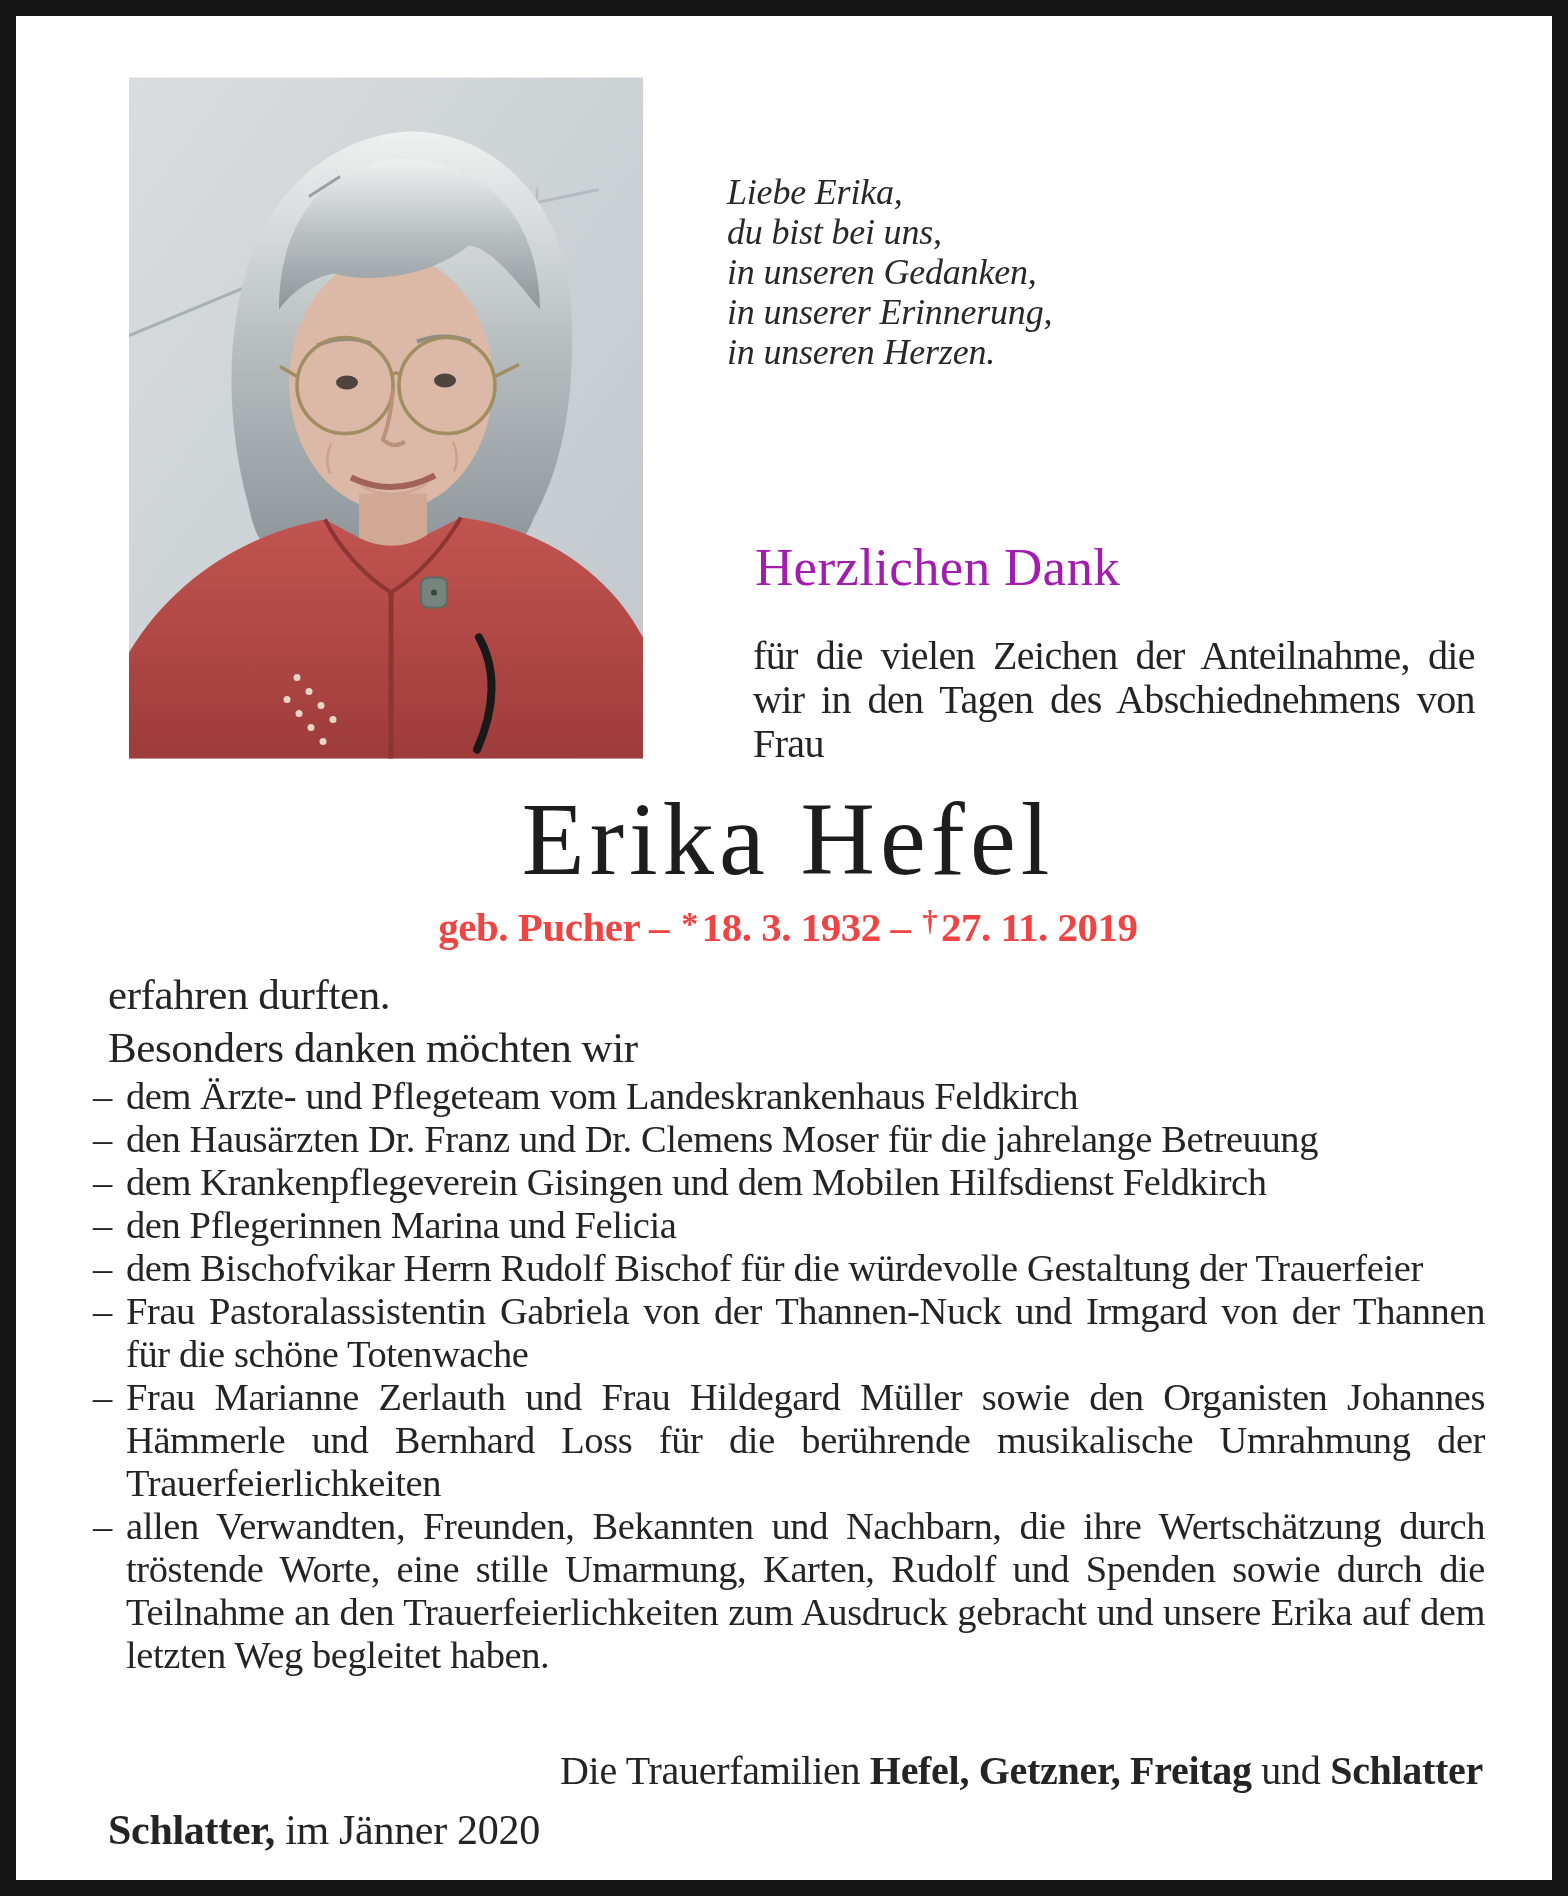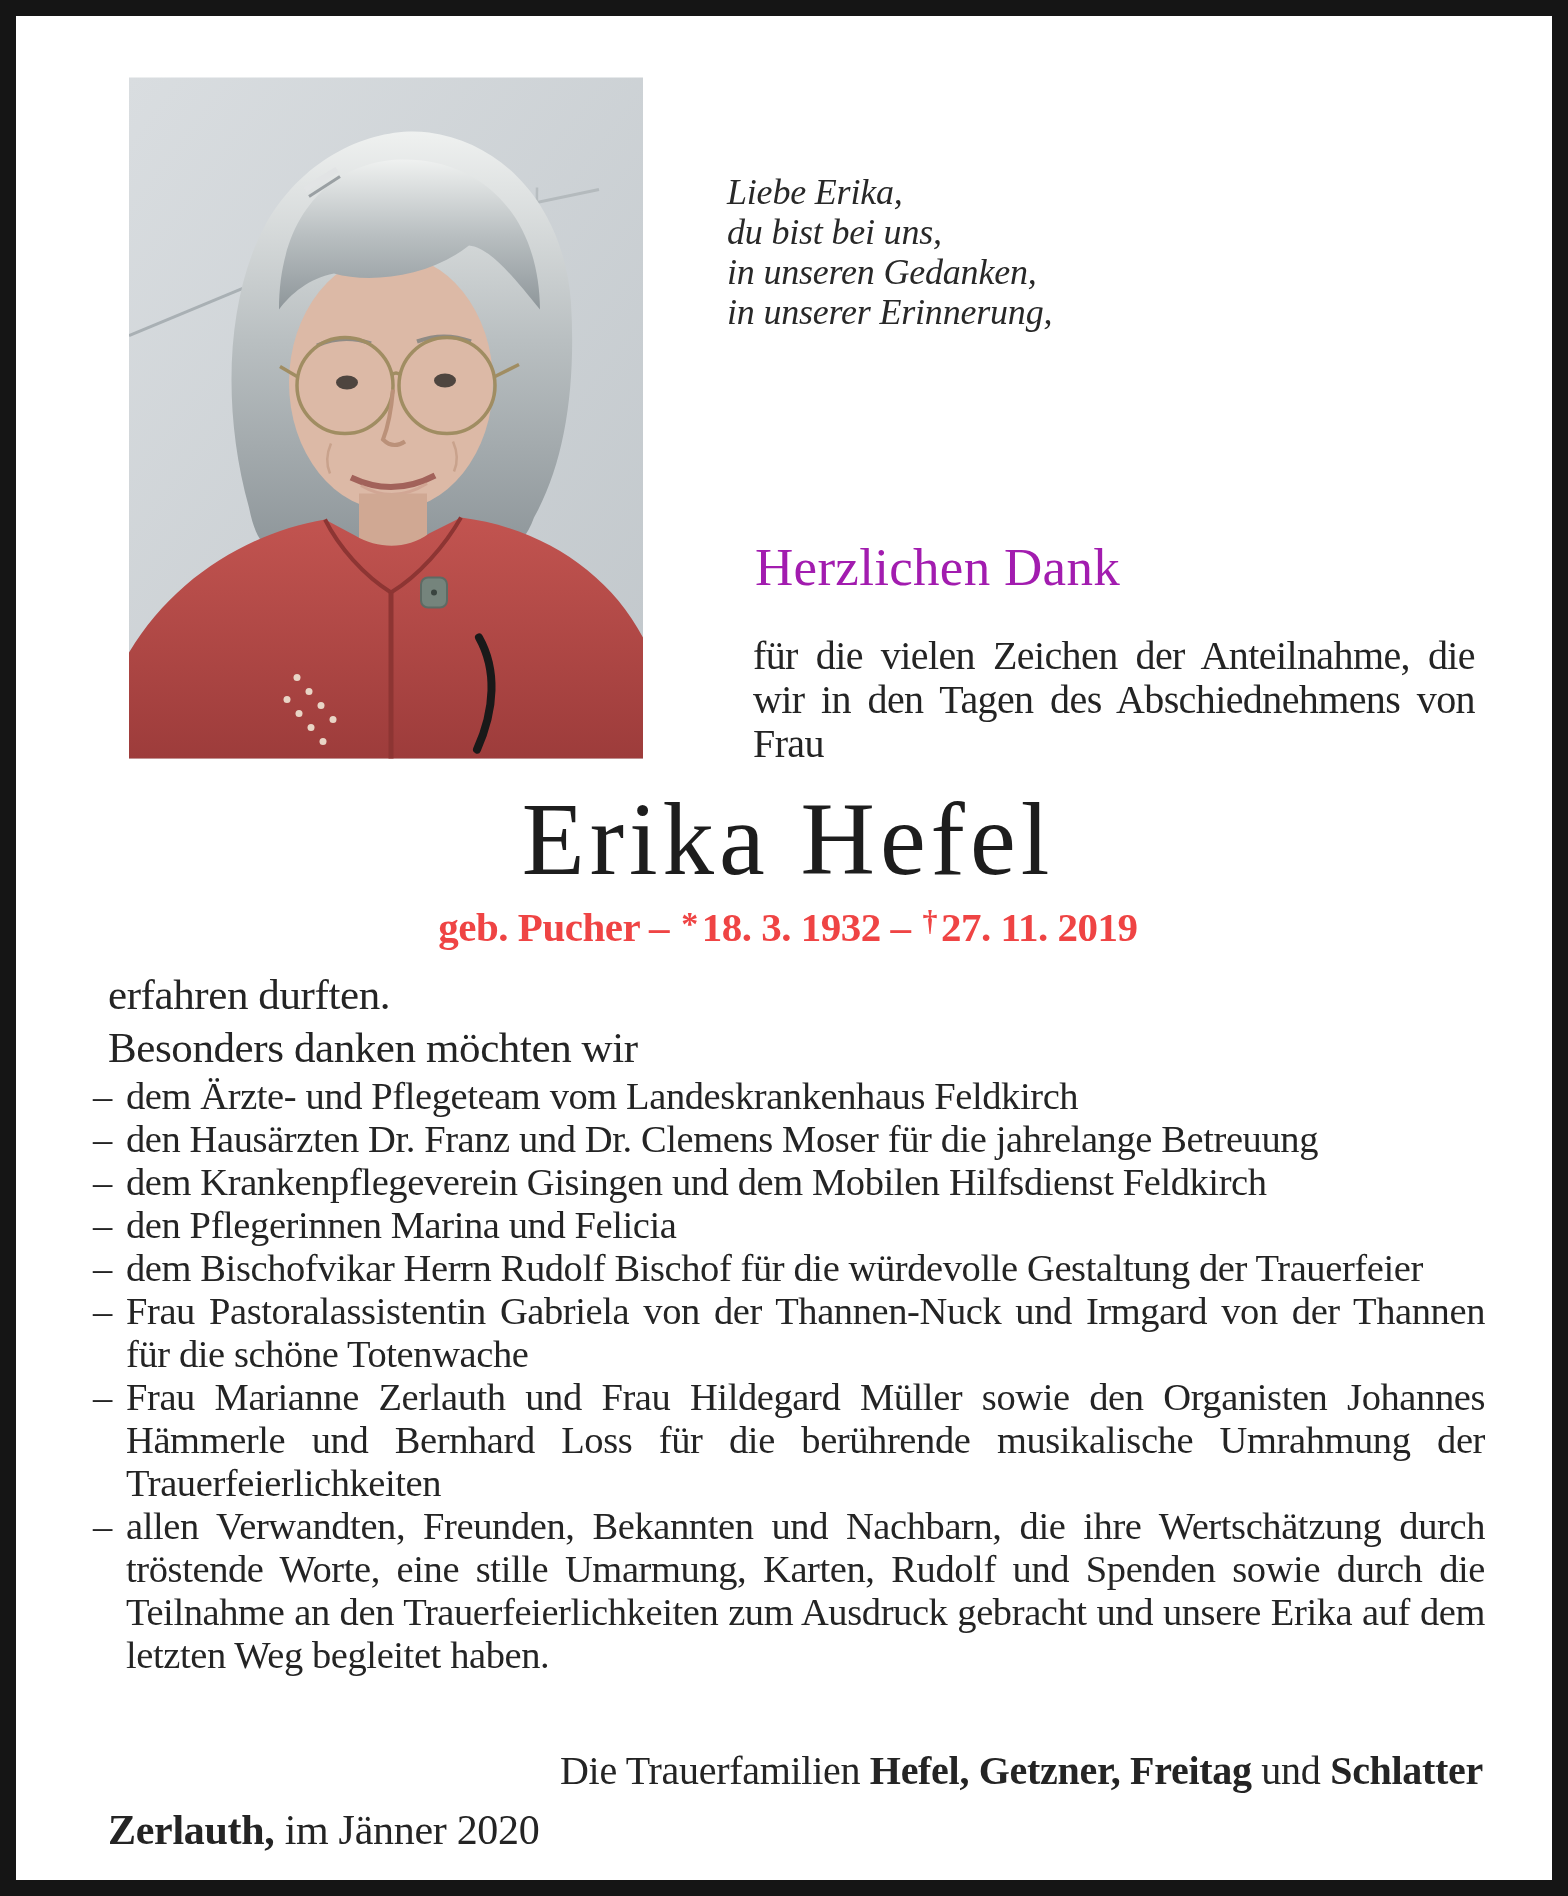--- a/index.html
+++ b/index.html
@@ -104,20 +104,21 @@
       </g>
     </g>
   </svg>
 </div>
 
 <div class="poem">
     <div>Liebe Erika,</div>
     <div>du bist bei uns,</div>
     <div>in unseren Gedanken,</div>
     <div>in unserer Erinnerung,</div>
+    <div>in unseren Herzen.</div>
   </div>
 
 <div class="thanks-heading">Herzlichen Dank</div>
 
 <div class="intro">für die vielen Zeichen der Anteilnahme, die wir in den Tagen des Abschiednehmens von Frau</div>
 
 <div class="name">Erika Hefel</div>
 
 <div class="dates">
   <span class="seg">geb. Pucher –</span><span class="sym-star">*</span><span class="seg">18. 3. 1932 –</span><span class="sym-dagger">†</span><span class="seg">27. 11. 2019</span>
@@ -158,14 +159,14 @@
     </div>
     <div class="li">
       <span class="dash">–</span>
       <div class="txt">allen Verwandten, Freunden, Bekannten und Nachbarn, die ihre Wertschätzung durch tröstende Worte, eine stille Umarmung, Karten, Rudolf und Spenden sowie durch die Teilnahme an den Trauerfeierlichkeiten zum Ausdruck gebracht und unsere Erika auf dem letzten Weg begleitet haben.</div>
     </div>
   </div>
 
 <div class="closing"><span class="">Die Trauerfamilien </span><span class="b">Hefel, Getzner, Freitag</span><span class=""> und </span><span class="b">Schlatter</span></div>
 
 <div class="place-date">
-  <span class="b">Zerlauth,</span><span> im Jänner 2020</span>
+  <span class="b">Schlatter,</span><span> im Jänner 2020</span>
 </div>
 
 </body></html>

